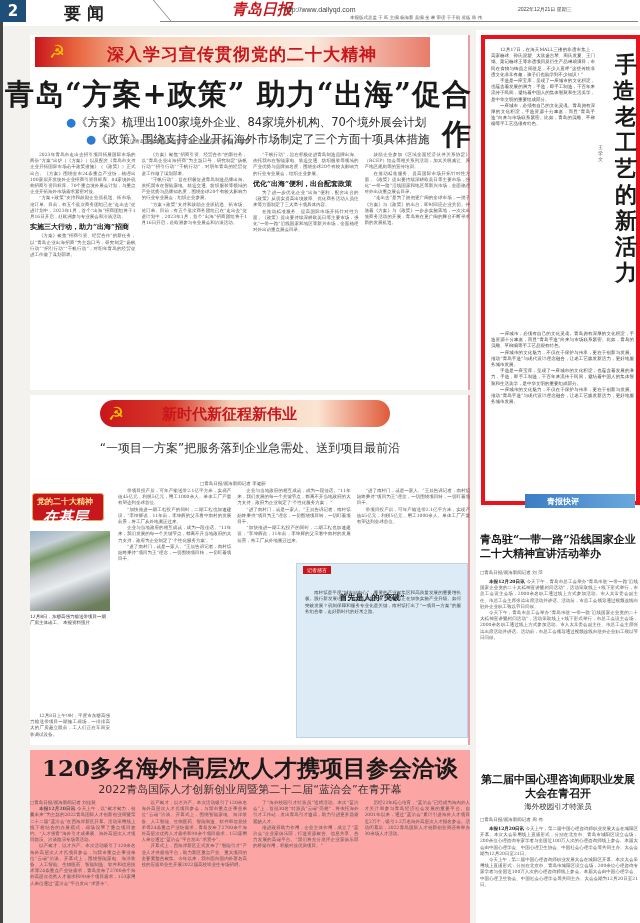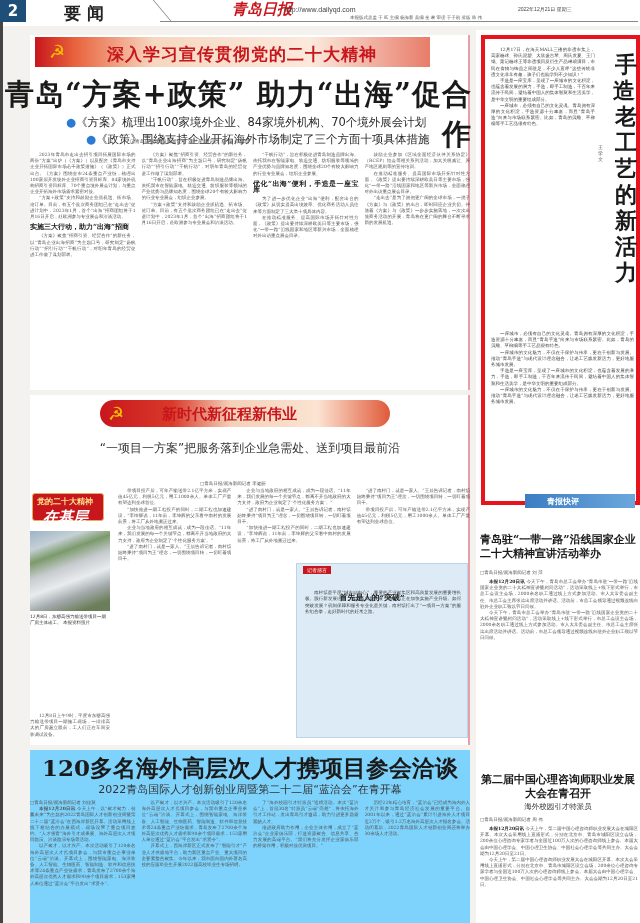--- a/index.html
+++ b/index.html
@@ -76,21 +76,21 @@
 
   .brief1-head { position: absolute; left: 4px; top: 503px; width: 160px; font-size: 11px; line-height: 14px; font-weight: bold; color: #1a1a1a; }
   .brief-byline { position: absolute; left: 4px; font-family: "DejaVu Sans", sans-serif; font-size: 4.5px; color: #555; }
   .brief-body { position: absolute; left: 4px; width: 158px; font-size: 4.5px; line-height: 6.2px; color: #555; text-align: justify; overflow: hidden; }
   .brief-body p { text-indent: 9px; }
   .brief-body b { color: #222; }
   .brief2-head { position: absolute; left: 0; top: 743px; width: 164px; text-align: center; font-size: 11px; line-height: 14px; font-weight: bold; color: #1a1a1a; }
   .brief2-sub { position: absolute; left: 0; top: 772px; width: 164px; text-align: center; font-family: "DejaVu Sans", sans-serif; font-size: 7.5px; color: #333; }
 
   
-  .story3 { position: absolute; left: 30px; top: 750px; width: 440px; height: 173px; background: #7dd3fc; }
+  .story3 { position: absolute; left: 30px; top: 750px; width: 440px; height: 173px; background: #fca5a5; }
   .headline3 { position: absolute; left: 0; top: 3px; width: 440px; text-align: center; font-size: 23px; font-weight: bold; color: #1a1a1a; }
   .deck3 { position: absolute; left: 0; top: 32px; width: 440px; text-align: center; font-family: "DejaVu Sans", sans-serif; font-size: 11px; color: #333; }
   .story3-cols { top: 50px; height: 120px; }
 </style>
 </head>
 <body>
 
 <div class="masthead">
   <div class="page-no">2</div>
   <div class="section-name">要闻</div>
@@ -119,21 +119,21 @@
       <p class="subhead">实施三大行动，助力“出海”招商</p>
       <p>《方案》聚焦“招商引资、经贸合作”的新任务，以“青岛企业出海招商”为主题口号，研究制定“扬帆行动”“招引行动”“千帆行动”，对明年青岛的经贸促进工作做了谋划部署。</p>
     </div>
     <div class="col">
       <p>《方案》聚焦“招商引资、经贸合作”的新任务，以“青岛企业出海招商”为主题口号，研究制定“扬帆行动”“招引行动”“千帆行动”，对明年青岛的经贸促进工作做了谋划部署。</p>
       <p>“千帆行动”，旨在积极促进青岛制造品牌出海。依托我市在智能家电、轨道交通、纺织服装等领域的产业优势与品牌知名度，围绕全球20个有较大影响力的行业专业展会，组织企业参展。</p>
       <p>“方案+政策”支持和鼓励企业抓机遇、拓市场、抢订单。目前，有五个批次商务团组已在“走出去”促进计划中，2023年1月，首个“出海”招商团组将于1月16日开启，赴欧洲参与专业展会和洽谈活动。</p>
     </div>
     <div class="col">
       <p>“千帆行动”，旨在积极促进青岛制造品牌出海。依托我市在智能家电、轨道交通、纺织服装等领域的产业优势与品牌知名度，围绕全球20个有较大影响力的行业专业展会，组织企业参展。</p>
-      <p class="subhead">优化“出海”便利，手造是一座宝库</p>
+      <p class="subhead">优化“出海”便利，出台配套政策</p>
       <p>为了进一步优化企业“出海”便利，配套出台的《政策》从切实提高出境效率、优化商务活动人员往来等方面制定了三大类十项具体内容。</p>
       <p>在推动精准服务、提高国际市场开拓针对性方面，《政策》提出要持续深耕欧美日等主要市场，强化“一带一路”沿线国家和地区等新兴市场，全面梳理对外出访重点展会目录。</p>
     </div>
     <div class="col">
       <p>鼓励企业参加《区域全面经济伙伴关系协定》（RCEP）组会等相关系列活动，加大关税减让、原产地区规则等的宣传培训。</p>
       <p>在推动精准服务、提高国际市场开拓针对性方面，《政策》提出要持续深耕欧美日等主要市场，强化“一带一路”沿线国家和地区等新兴市场，全面梳理对外出访重点展会目录。</p>
       <p>“走出去”是为了拥抱更广阔的全球市场，一揽子《方案》与《政策》的出台，即时回应企业关切。伴随着《方案》与《政策》一步步实施落地，一次次出境商务活动的开展，青岛将在更广阔的舞台不断寻求新的发展机遇。</p>
     </div>
   </div>
 </div>

